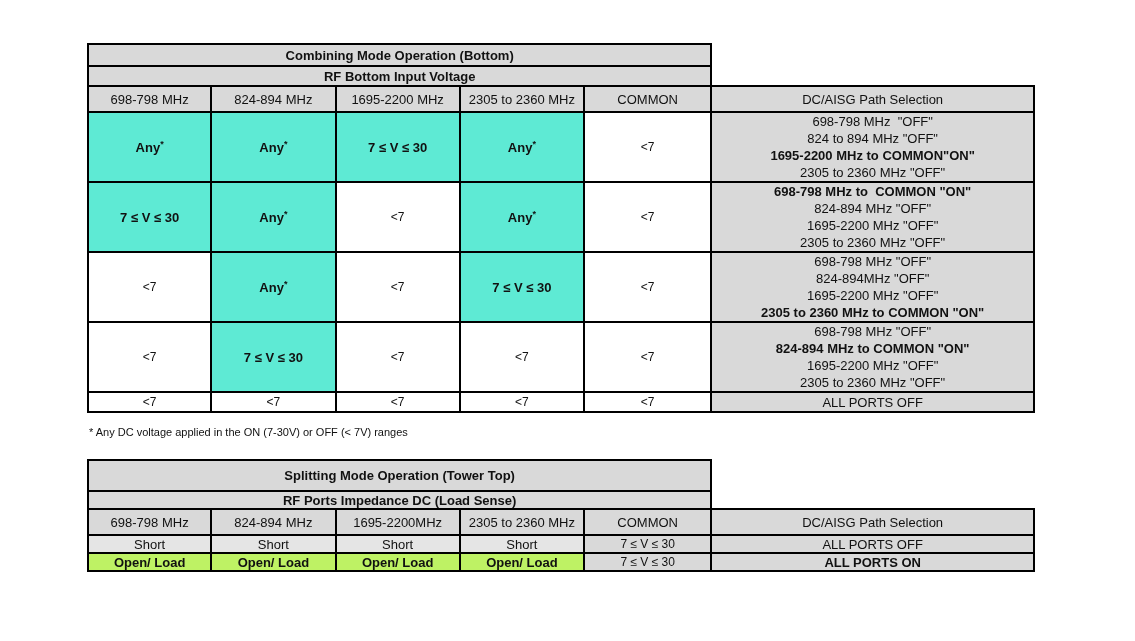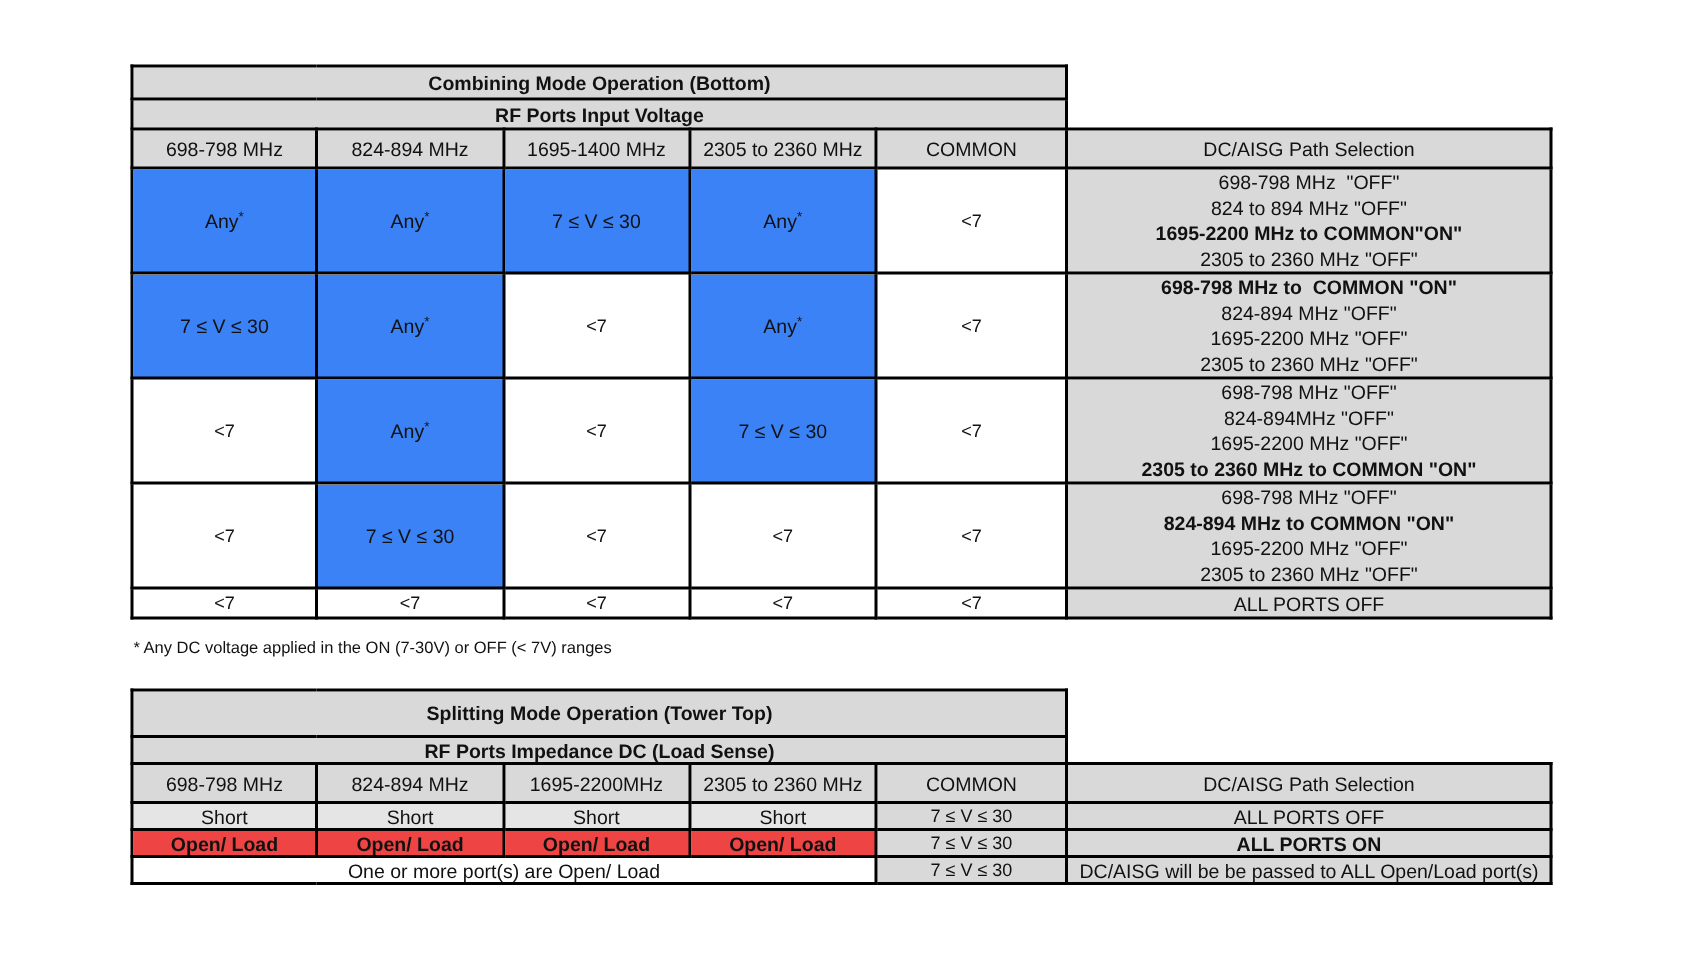--- a/index.html
+++ b/index.html
@@ -39,28 +39,28 @@
     font-size: 13px;
   }
   tr.t-title  { height: 22px; }
   tr.t-sub    { height: 20px; }
   tr.t-title2 { height: 31px; }
   tr.t-sub2   { height: 18px; }
   tr.hdr      { height: 26px; }
   tr.rt       { height: 70px; }
   tr.rc       { height: 20px; }
   tr.rs       { height: 18px; }
-  td.on  { background: #3b82f6; font-weight: normal; font-size: 13px; }
+  td.on  { background: #5eead4; font-weight: bold; font-size: 13px; }
   td.off { background: #ffffff; font-weight: normal; font-size: 12px; }
   td.dc  { background: #d9d9d9; font-size: 13px; }
   td.dc div { line-height: 17px; white-space: pre-wrap; }
   td.dc .b { font-weight: bold; }
   td.common { background: #d9d9d9; font-size: 12px; font-weight: normal; }
   td.mode   { background: #e5e5e5; font-size: 13px; font-weight: normal; }
-  td.mode-on { background: #ef4444; font-size: 13px; font-weight: bold; }
+  td.mode-on { background: #bef264; font-size: 13px; font-weight: bold; }
   td.span4  { background: #ffffff; font-size: 13px; }
   td.dcs    { background: #d9d9d9; font-size: 13px; }
   td.dcs.b  { font-weight: bold; }
   sup { font-size: 9px; }
   .freeline {
     position: absolute;
     font-size: 11px;
     color: #111111;
     white-space: nowrap;
   }
@@ -78,27 +78,27 @@
       <col style="width:124px">
         <col style="width:127px">
         <col style="width:322px">
     </colgroup>
     <tbody>
         <tr class="t-title">
       <td class="title" colspan="5">Combining Mode Operation (Bottom)</td>
       <td class="ghost"></td>
     </tr>
     <tr class="t-sub">
-      <td class="title" colspan="5">RF Ports Input Voltage</td>
+      <td class="title" colspan="5">RF Bottom Input Voltage</td>
       <td class="ghost"></td>
     </tr>
     <tr class="hdr">
       <th>698-798 MHz</th>
       <th>824-894 MHz</th>
-      <th>1695-1400 MHz</th>
+      <th>1695-2200 MHz</th>
       <th>2305 to 2360 MHz</th>
       <th>COMMON</th>
       <th>DC/AISG Path Selection</th>
     </tr>
 
     <tr class="rt">
       <td class="on"><span>Any</span><sup>*</sup></td>
       <td class="on"><span>Any</span><sup>*</sup></td>
       <td class="on"><span>7 ≤ V ≤ 30</span></td>
       <td class="on"><span>Any</span><sup>*</sup></td>
@@ -206,22 +206,17 @@
 
     <tr class="rs">
       <td class="mode-on">Open/ Load</td>
       <td class="mode-on">Open/ Load</td>
       <td class="mode-on">Open/ Load</td>
       <td class="mode-on">Open/ Load</td>
       <td class="common">7 ≤ V ≤ 30</td>
       <td class="dcs b">ALL PORTS ON</td>
     </tr>
 
-    <tr class="rs">
-      <td class="span4" colspan="4">One or more port(s) are Open/ Load</td>
-      <td class="common">7 ≤ V ≤ 30</td>
-      <td class="dcs">DC/AISG will be be passed to ALL Open/Load port(s)</td>
-    </tr>
   </tbody>
     </table>
 
 
 </div>
 
 </body></html>

